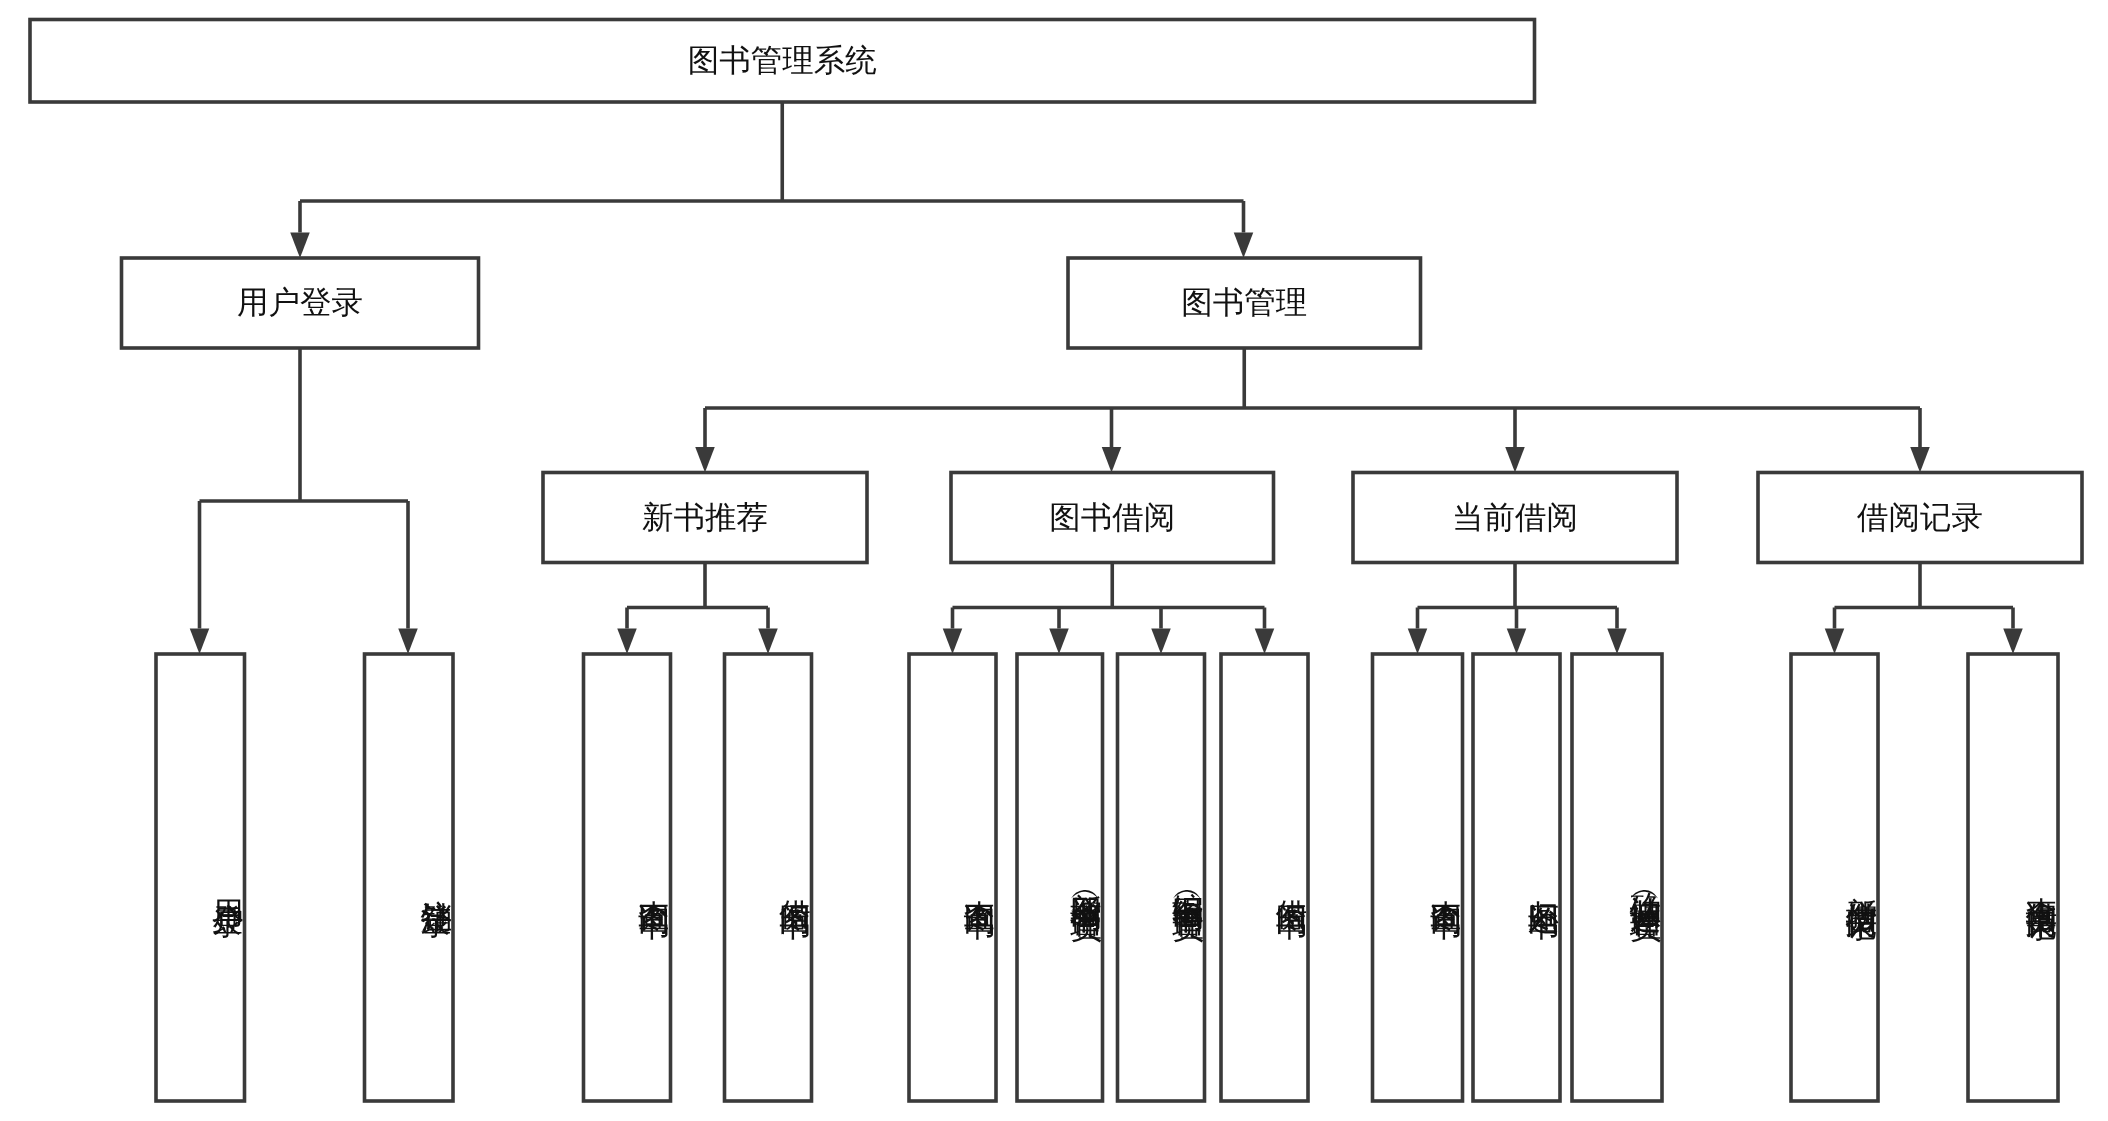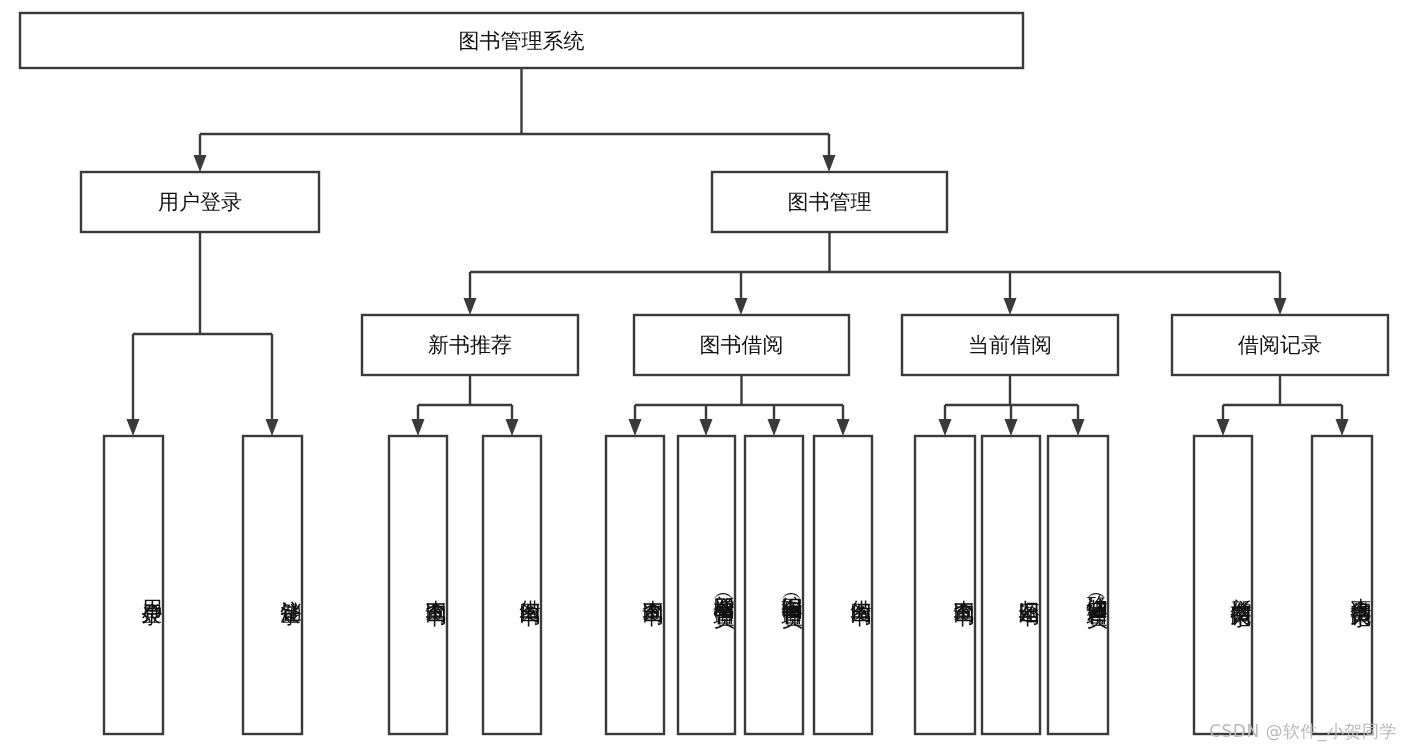--- a/index.html
+++ b/index.html
@@ -179,15 +179,14 @@
       <div class="node-label-v" style="left: 678px; top: 444px; width: 57px; height: 286px;">新增图书（管理员）</div>
       <div class="node-label-v" style="left: 745px; top: 444px; width: 58px; height: 286px;">编辑图书（管理员）</div>
       <div class="node-label-v" style="left: 814px; top: 444px; width: 58px; height: 286px;">借阅图书</div>
       <div class="node-label-v" style="left: 915px; top: 444px; width: 60px; height: 286px;">查询图书</div>
       <div class="node-label-v" style="left: 982px; top: 444px; width: 58px; height: 286px;">归还图书</div>
       <div class="node-label-v" style="left: 1048px; top: 444px; width: 60px; height: 286px;">确认归还（管理员）</div>
       <div class="node-label-v" style="left: 1194px; top: 444px; width: 58px; height: 286px;">新增借阅记录</div>
       <div class="node-label-v" style="left: 1312px; top: 444px; width: 60px; height: 286px;">查询借阅记录</div>
     </div>
 
-  <div class="watermark">CSDN @软件_小贺同学</div>
 
 </div>
 
 </body></html>

